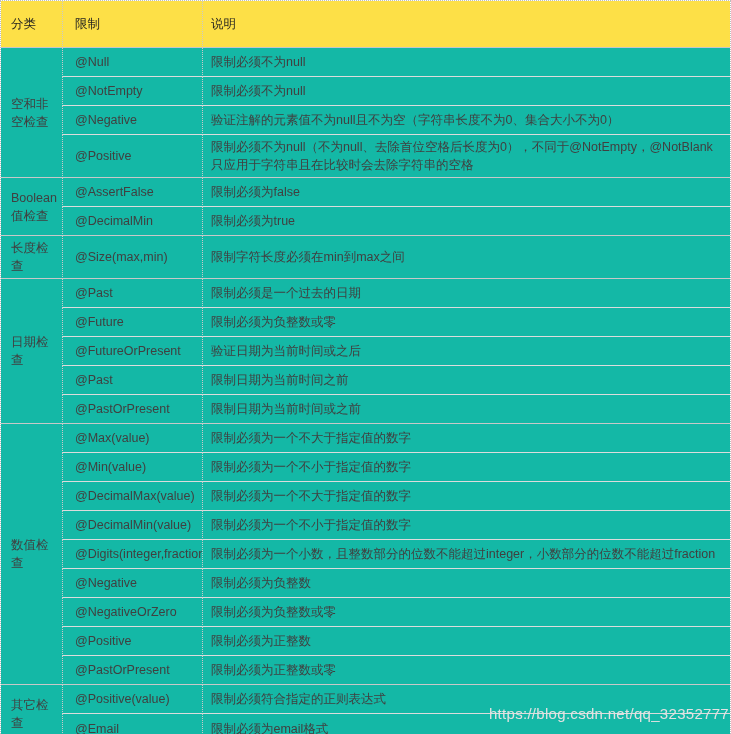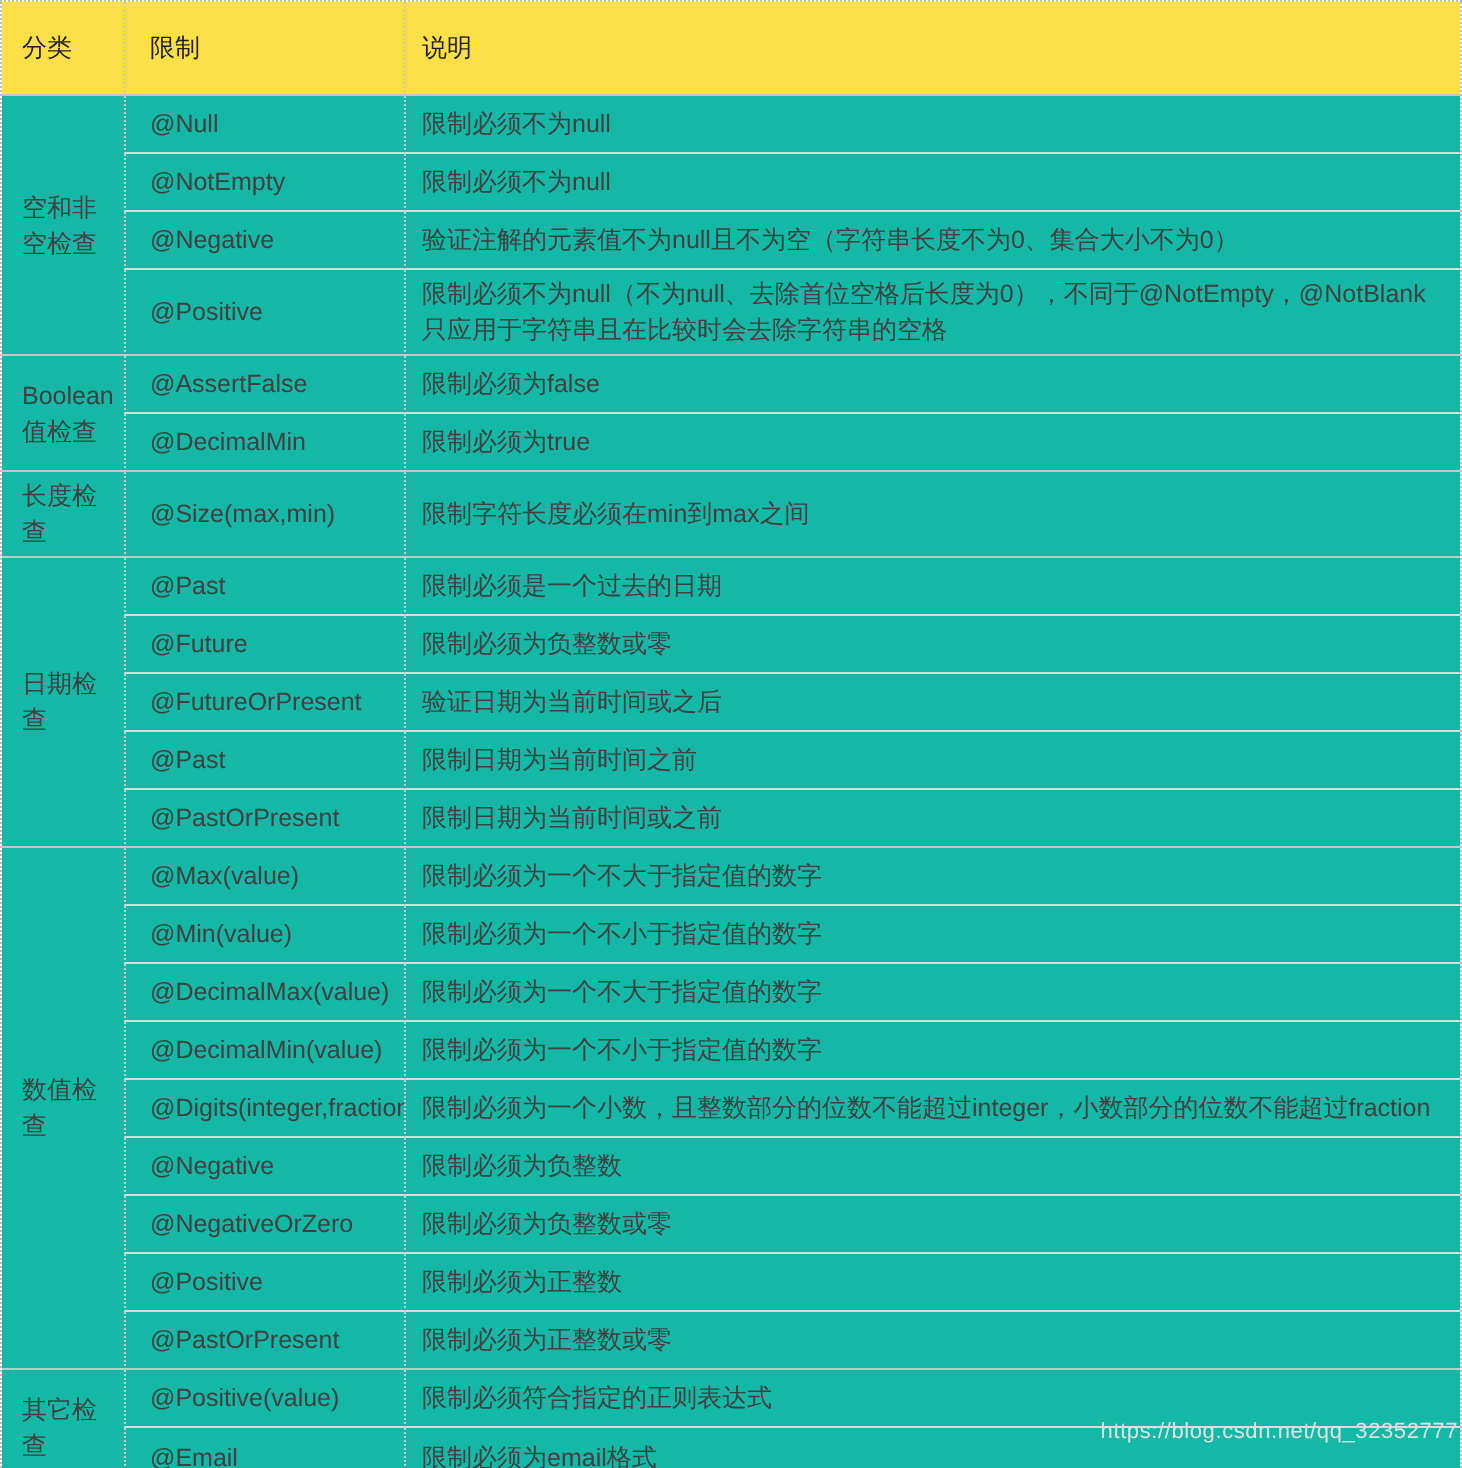--- a/index.html
+++ b/index.html
@@ -52,21 +52,21 @@
   td.desc { white-space: nowrap; }
   td.desc.wrap { white-space: normal; }
 
   td.gb { border-bottom-color: #c8c8c8; }   
   td.no-bb { border-bottom: none; }          
 
   .watermark {
     position: absolute;
     right: 2px;
     bottom: 12px;
-    font-size: 11px;
+    font-size: 15px;
     letter-spacing: 0.3px;
     color: #e2e2e2;
     pointer-events: none;
   }
 </style>
 </head>
 <body>
 
 <div class="page">
   <table class="vtable">

